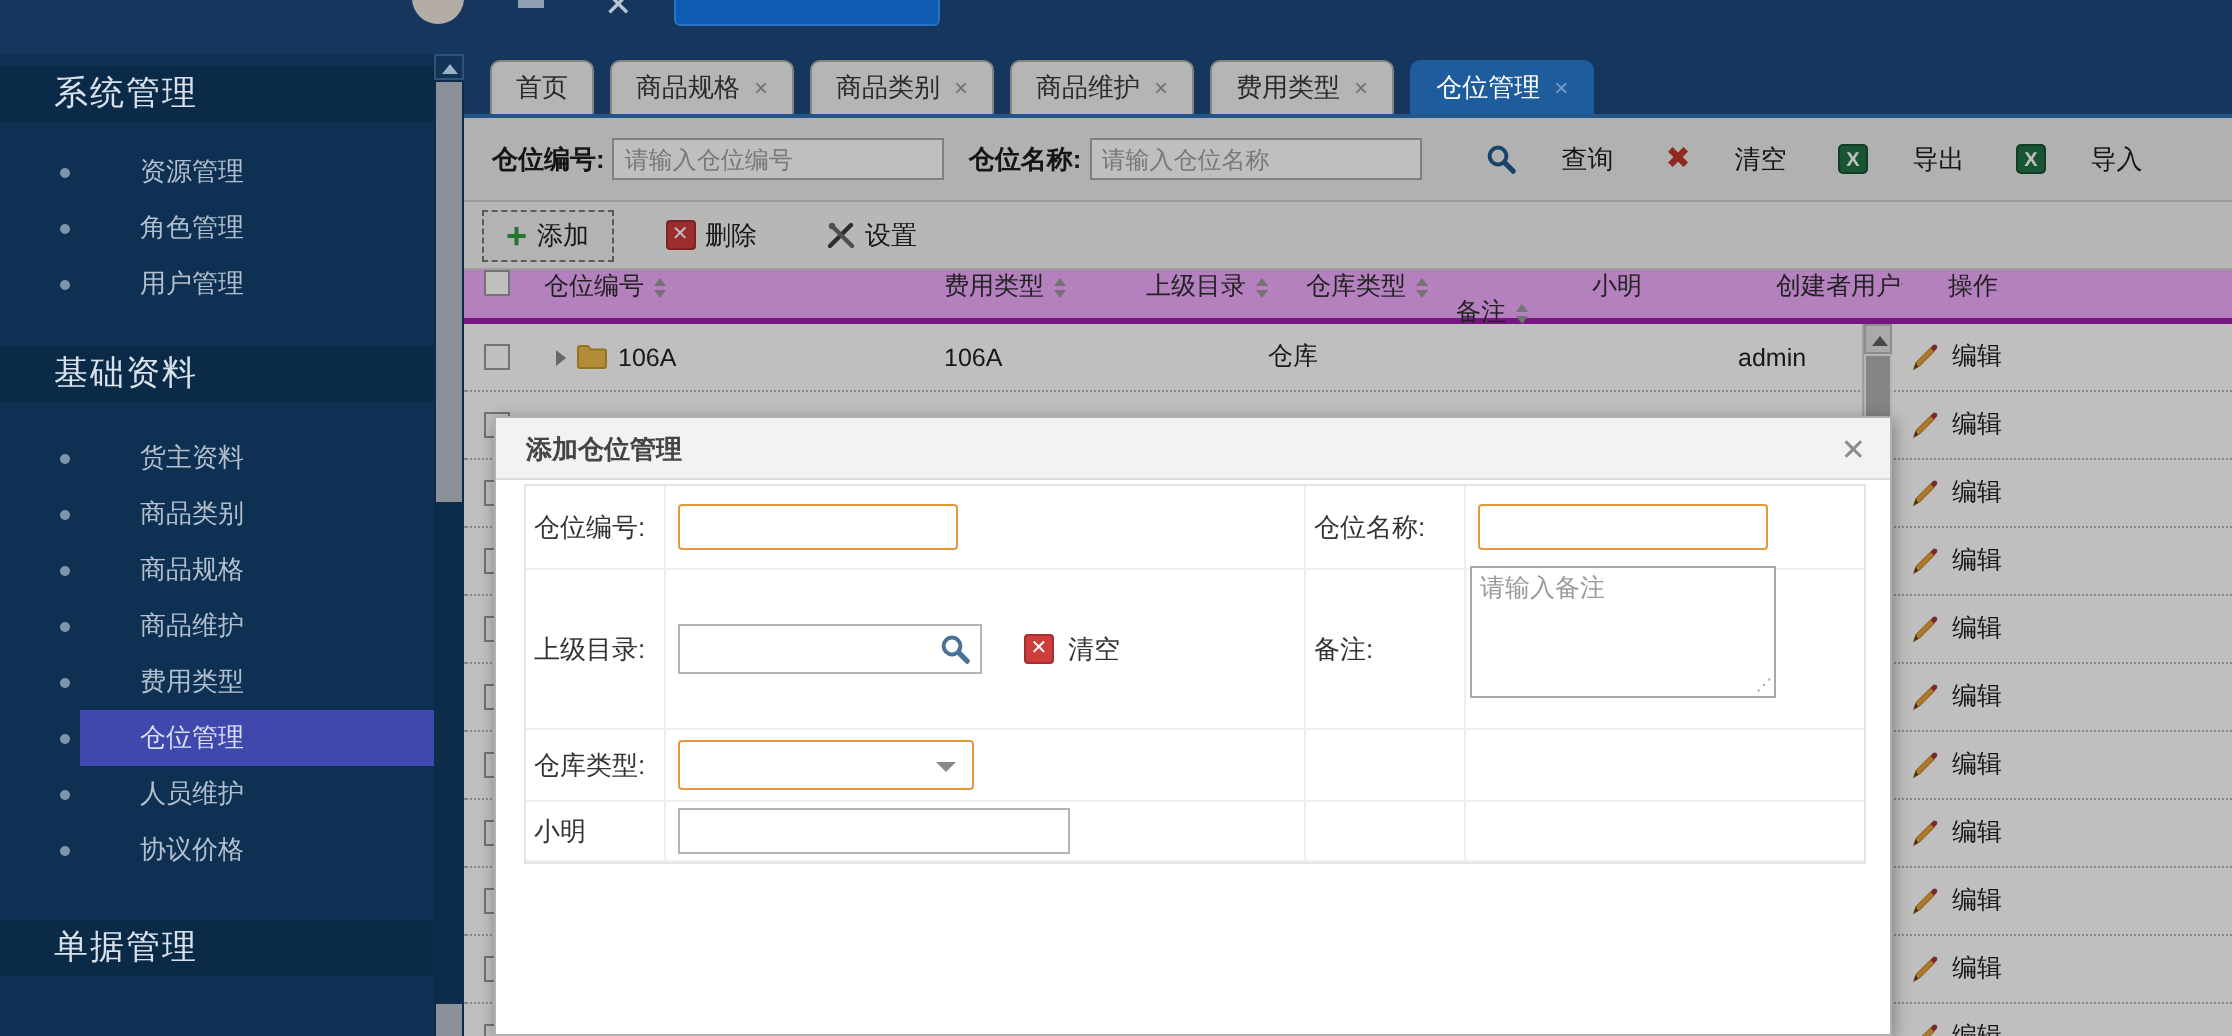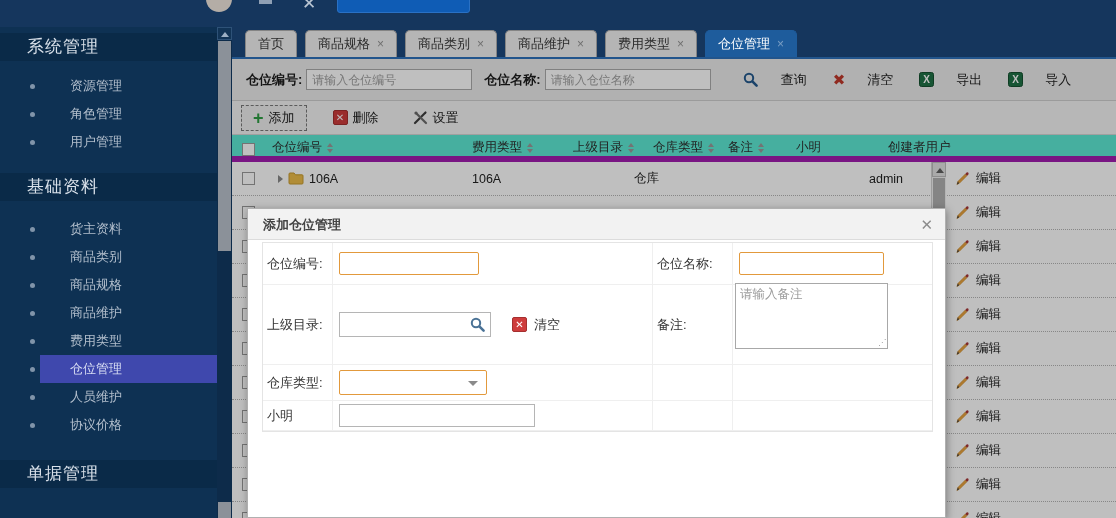--- a/index.html
+++ b/index.html
@@ -54,21 +54,21 @@
   .searchrow input::placeholder { color:#a0a0a0; }
   .sbtn { display:flex; align-items:center; gap:22px; margin-left:26px; cursor:pointer; color:#1d1d1d; }
   .redx { color:#c0392b; font-size:15px; font-weight:bold; line-height:15px; }
 
   .btnrow { height:34px; background:#f4f4f4; border-bottom:1px solid #d6d6d6; display:flex; align-items:center; padding-left:9px; gap:18px; }
   .tbtn { display:flex; align-items:center; gap:5px; padding:3px 8px; cursor:pointer; color:#222; }
   .tbtn.add { border:1px dashed #7a7a7a; background:#efefef; padding:3px 11px; }
   .plus { color:#2e9e43; font-size:18px; font-weight:bold; line-height:14px; }
   .redbox { width:15px; height:15px; background:#ce3c3c; border:1px solid #a52f2f; border-radius:2px; color:#fff; font-size:10px; line-height:13px; text-align:center; font-weight:bold; }
 
-  .gridhead { height:27px; background:#5eead4; border-bottom:6px solid #a21caf; display:flex; align-items:flex-end; }
+  .gridhead { height:27px; background:#f0abfc; border-bottom:3px solid #a21caf; display:flex; align-items:flex-start; }
   .hcell { display:flex; align-items:center; padding-left:8px; color:#2e2e2e; font-size:12.5px; overflow:hidden; white-space:nowrap; flex-shrink:0; }
   .hcell.first { justify-content:center; padding-left:0; }
   .sort { display:inline-flex; flex-direction:column; gap:2px; margin-left:5px; }
   .sort i { display:block; width:0; height:0; border-left:3.5px solid transparent; border-right:3.5px solid transparent; }
   .sort .u { border-bottom:4px solid #9a9a9a; }
   .sort .d { border-top:4px solid #9a9a9a; }
   .hcell.action { flex:1; margin-left:15px; }
 
   .rows { position:relative; overflow:hidden; height:calc(100% - 103px); }
   .trow { height:34px; display:flex; align-items:center; background:#fff; border-bottom:1px dotted #b5b5b5; }
@@ -288,32 +288,35 @@
               <i class="d"></i>
             </span>
           </div>
           <div class="hcell" style="width: 75px;">
             <span>仓库类型</span>
             <span class="sort">
               <i class="u"></i>
               <i class="d"></i>
             </span>
           </div>
-          <div class="hcell" style="width: 68px;">
+          <div class="hcell" style="width: 68px; margin-top: 13px;">
             <span>备注</span>
             <span class="sort">
               <i class="u"></i>
               <i class="d"></i>
             </span>
           </div>
           <div class="hcell" style="width: 92px;">
             <span>小明</span>
           </div>
           <div class="hcell" style="width: 71px;">
             <span>创建者用户号</span>
+          </div>
+          <div class="hcell action">
+            <span>操作</span>
           </div>
         </div>
       <div class="rows" id="rows">
           <div class="trow">
             <div class="tcell first" style="width: 32px;">
               <input type="checkbox" class="cb" style="">
             </div>
             <div class="tcell" style="width: 200px;">
               <span class="caret"></span>
               <svg width="16" height="13" viewBox="0 0 16 13" style="margin-right:5px;">

